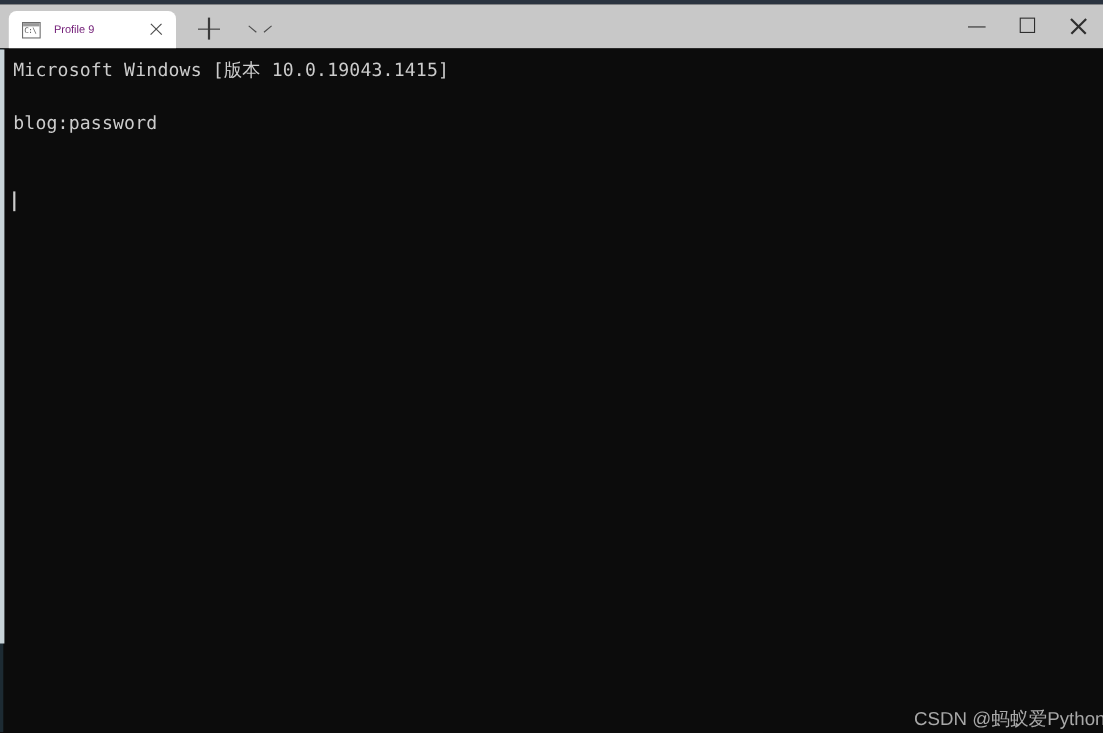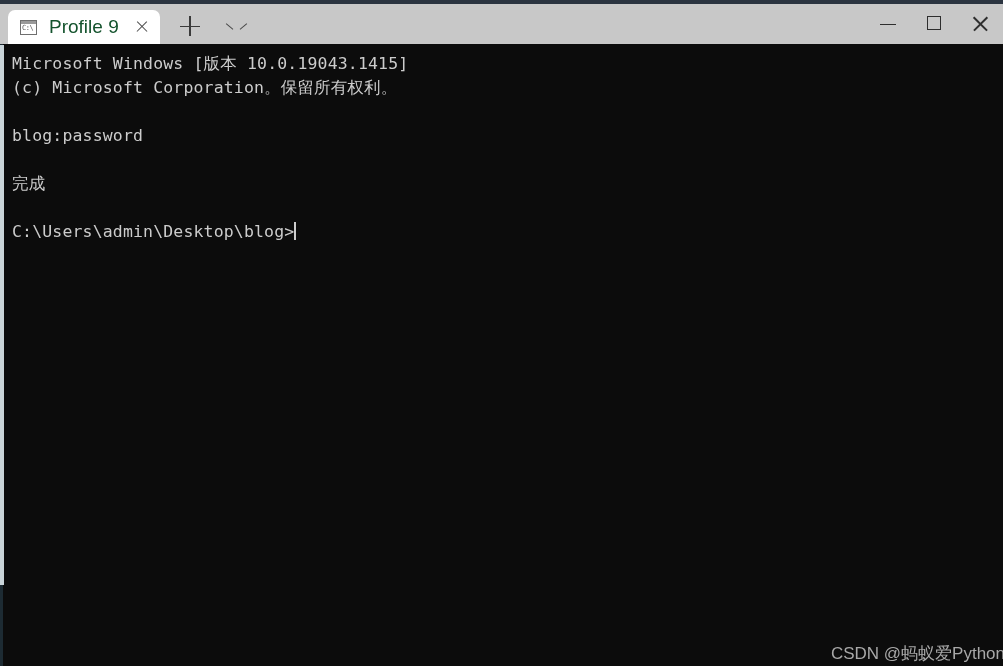--- a/index.html
+++ b/index.html
@@ -87,22 +87,22 @@
     left: 2px; top: 4px;
     font-family: "DejaVu Sans Mono", monospace;
     font-size: 7px;
     line-height: 9px;
     color: #5a5a5a;
     letter-spacing: -0.5px;
   }
 
   .tab-title {
     font-family: "Liberation Sans", sans-serif;
-    font-size: 19px;
-    color: #14532d;
+    font-size: 10px;
+    color: #701a75;
     white-space: nowrap;
     flex: 1 1 auto;
   }
 
   .tab-close {
     width: 24px;
     height: 24px;
     flex: 0 0 auto;
     position: relative;
     margin-left: 2px;
@@ -306,25 +306,23 @@
     </div>
 
   </div>
 
   <div class="terminal">
     <div class="term-left-edge"></div>
     <div class="scroll-thumb"></div>
 
     <div class="term-lines" id="term-lines">
         <div class="tline"><span>Microsoft Windows [版本 10.0.19043.1415]</span></div>
-        <div class="tline"><span>(c) Microsoft Corporation。保留所有权利。</span></div>
         <div class="tline blank"><span> </span></div>
         <div class="tline"><span>blog:password</span></div>
         <div class="tline blank"><span> </span></div>
-        <div class="tline"><span>完成</span></div>
         <div class="tline blank"><span> </span></div>
-        <div class="tline"><span>C:\Users\admin\Desktop\blog&gt;</span><span class="cursor"></span></div>
+        <div class="tline"><span class="cursor"></span></div>
       </div>
 
     <div class="watermark">CSDN @蚂蚁爱Python</div>
   </div>
 
 </div>
 
 </body></html>

